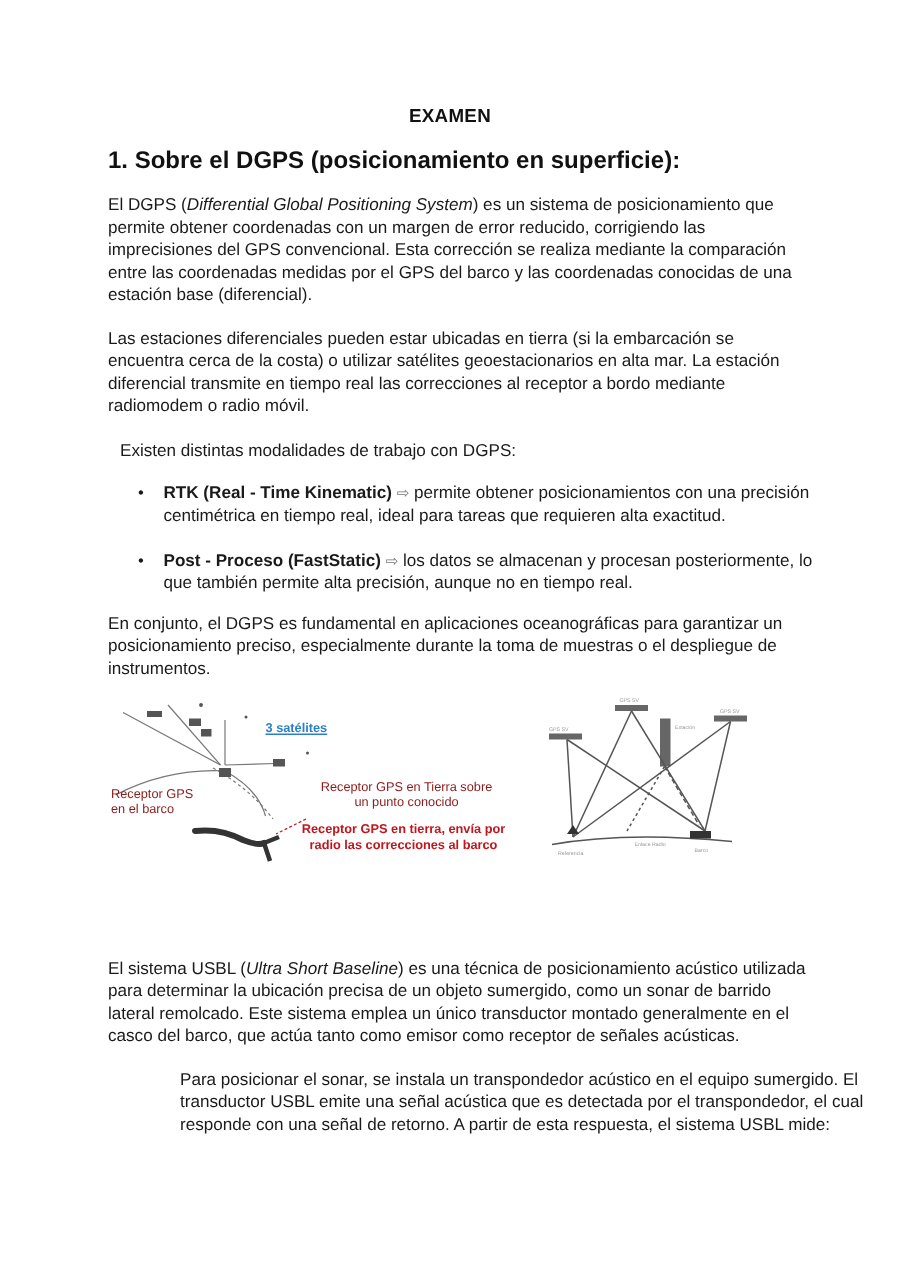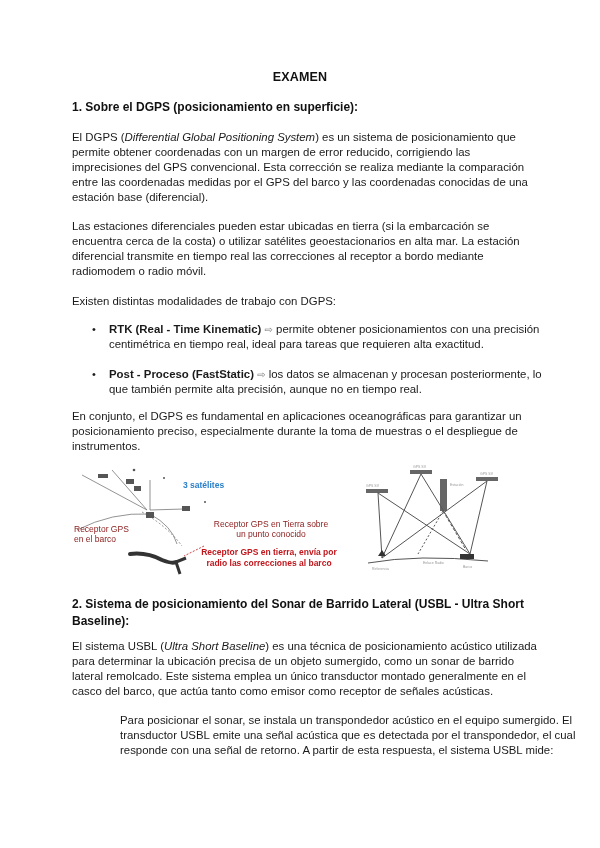--- a/index.html
+++ b/index.html
@@ -1,21 +1,21 @@
 <!DOCTYPE html>
 <html><head>
 <meta charset="utf-8">
 <style>
   html, body { margin: 0; padding: 0; background: #ffffff; }
   body { width: 600px; height: 848px; position: relative; overflow: hidden;
          font-family: "Liberation Sans", sans-serif; color: #111; }
   .page { position: absolute; left: 0; top: 0; width: 600px; height: 848px; background: #fff; }
   .title { position: absolute; top: 70px; left: 0; width: 600px; text-align: center;
            font-weight: bold; font-size: 12.5px; letter-spacing: 0.2px; }
-  .h { position: absolute; left: 72px; width: 460px; font-weight: bold; font-size: 12px; line-height: 17px; }
+  .h { position: absolute; left: 72px; width: 460px; font-weight: bold; font-size: 16px; line-height: 17px; }
   .p { position: absolute; left: 72px; width: 470px; font-size: 11.4px; line-height: 15px; color: #1a1a1a; }
   .p i { font-style: italic; }
   .bullets { position: absolute; left: 92px; width: 450px; margin: 0; padding: 0; list-style: none; }
   .bullets li { position: relative; padding-left: 17px; font-size: 11.4px; line-height: 15px; color: #1a1a1a; margin-bottom: 15px; }
   .bullets li .dot { position: absolute; left: 0; top: 0; font-size: 11px; }
   .bullets li b { font-weight: bold; }
   .arrow { color: #777; font-size: 10px; }
   .fig { position: absolute; }
   .fig svg { display: block; }
 </style>
@@ -25,21 +25,21 @@
 <div class="page">
 
   <div class="title">EXAMEN</div>
 
   <div class="h" style="top:99px;">1. Sobre el DGPS (posicionamiento en superficie):</div>
 
   <div class="p" style="top:130px;"><span>El DGPS (</span><i>Differential Global Positioning System</i><span>) es un sistema de posicionamiento que permite obtener coordenadas con un margen de error reducido, corrigiendo las imprecisiones del GPS convencional. Esta corrección se realiza mediante la comparación entre las coordenadas medidas por el GPS del barco y las coordenadas conocidas de una estación base (diferencial).</span></div>
 
   <div class="p" style="top:219px;">Las estaciones diferenciales pueden estar ubicadas en tierra (si la embarcación se encuentra cerca de la costa) o utilizar satélites geoestacionarios en alta mar. La estación diferencial transmite en tiempo real las correcciones al receptor a bordo mediante radiomodem o radio móvil.</div>
 
-  <div class="p" style="top:294px;">Existen distintas modalidades de trabajo con DGPS:</div>
+  <div class="p" style="top:294px;margin-left:8px;">Existen distintas modalidades de trabajo con DGPS:</div>
 
   <ul class="bullets" style="top:322px;">
     <li>
       <span class="dot">•</span>
       <b>RTK (Real - Time Kinematic)</b>
       <span class="arrow">⇨</span><span> permite obtener posicionamientos con una precisión centimétrica en tiempo real, ideal para tareas que requieren alta exactitud.</span>
     </li>
     <li>
       <span class="dot">•</span>
       <b>Post - Proceso (FastStatic)</b>
@@ -66,21 +66,21 @@
         <rect x="110" y="40" width="8" height="5"></rect>
         <rect x="74" y="46" width="8" height="6"></rect>
         <circle cx="62" cy="4" r="1.3"></circle>
         <circle cx="92" cy="12" r="1"></circle>
         <circle cx="133" cy="36" r="1"></circle>
       </g>
       <path d="M58 88 Q75 86 90 94 Q100 98 104 96" stroke="#333" stroke-width="4" fill="none" stroke-linecap="round"></path>
       <path d="M104 96 L108 108 M104 96 L114 92" stroke="#333" stroke-width="3" fill="none"></path>
       <line x1="132" y1="80" x2="112" y2="90" stroke="#c0161c" stroke-width="0.8" stroke-dasharray="2,1.5"></line>
     </svg>
-    <div style="position:absolute; left:111px; top:14px; font-size:8.5px; font-weight:bold; color:#2a7fc9;">3 satélites</div>
+    <div style="position:absolute; left:105px; top:14px; font-size:8.5px; font-weight:bold; color:#2a7fc9;text-decoration:underline;">3 satélites</div>
     <div style="position:absolute; left:2px; top:58px; width:72px; text-align:left; font-size:8.5px; line-height:10px; color:#8b1a1a;">
       <div>Receptor GPS</div>
       <div>en el barco</div>
     </div>
     <div style="position:absolute; left:114px; top:81px; width:166px; text-align:center; font-size:8.5px; line-height:11px; font-weight:bold; color:#c0161c;">
       <div>Receptor GPS en tierra, envía por</div>
       <div>radio las correcciones al barco</div>
     </div>
     <div style="position:absolute; left:124px; top:53px; width:150px; text-align:center; font-size:8.5px; line-height:10px; color:#8b1a1a;">
       <div>Receptor GPS en Tierra sobre</div>
@@ -114,19 +114,18 @@
         <text x="55" y="6">GPS SV</text>
         <text x="122" y="13">GPS SV</text>
         <text x="92" y="24">Estación</text>
         <text x="14" y="108">Referencia</text>
         <text x="65" y="102">Enlace Radio</text>
         <text x="105" y="106">Barco</text>
       </g>
     </svg>
   </div>
 
-  <div class="h" style="top:596px;">2. Sistema de posicionamiento del Sonar de Barrido Lateral (USBL - Ultra Short Baseline):</div>
 
   <div class="p" style="top:639px;"><span>El sistema USBL (</span><i>Ultra Short Baseline</i><span>) es una técnica de posicionamiento acústico utilizada para determinar la ubicación precisa de un objeto sumergido, como un sonar de barrido lateral remolcado. Este sistema emplea un único transductor montado generalmente en el casco del barco, que actúa tanto como emisor como receptor de señales acústicas.</span></div>
 
   <div class="p" style="top:713px;margin-left:48px;">Para posicionar el sonar, se instala un transpondedor acústico en el equipo sumergido. El transductor USBL emite una señal acústica que es detectada por el transpondedor, el cual responde con una señal de retorno. A partir de esta respuesta, el sistema USBL mide:</div>
 
 </div>
 
 </body></html>

